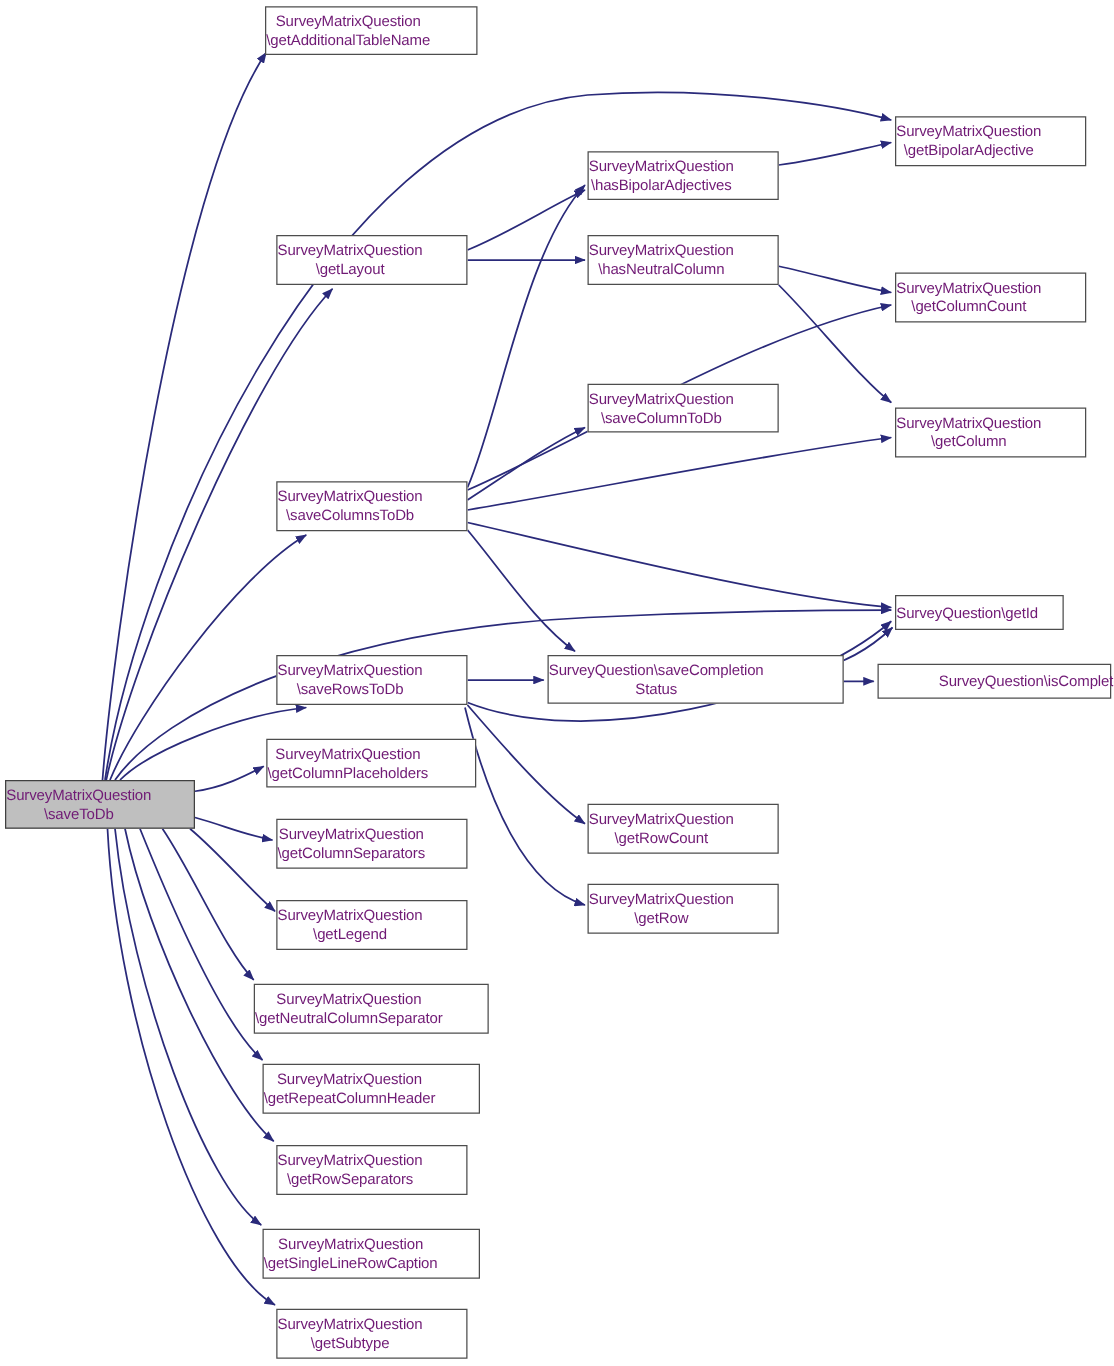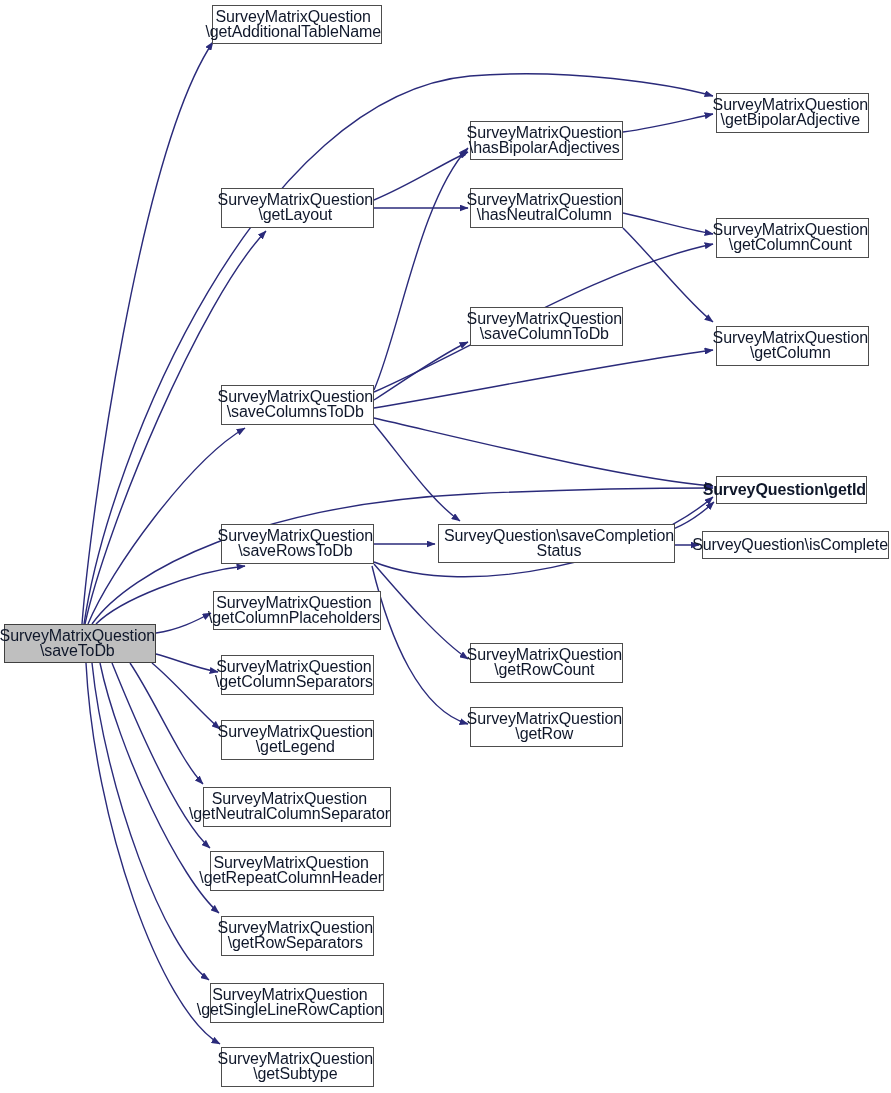--- a/index.html
+++ b/index.html
@@ -11,24 +11,24 @@
     overflow:hidden;
   }
   #edges{position:absolute;left:0;top:0;width:891px;height:1093px;}
   .node{
     position:absolute;
     box-sizing:border-box;
     border:1px solid #4d4d4d;
     background:#ffffff;
     display:flex;
     align-items:center;
-    justify-content:flex-end;
+    justify-content:flex-start;
     text-align:center;
-    color:#0f172a;
-    font-size:16px;
+    color:#701a75;
+    font-size:12px;
     line-height:14.6px;
     letter-spacing:-0.1px;
     white-space:pre-line;
     z-index:2;
   }
   .node.root{
     background:#bfbfbf;
     border:1px solid #404040;
   }
   .node-label{display:block;}
@@ -91,21 +91,21 @@
       <div class="node" style="left: 470px; top: 188px; width: 153px; height: 40px;"><span class="node-label">SurveyMatrixQuestion
 \hasNeutralColumn</span></div>
       <div class="node" style="left: 716px; top: 218px; width: 153px; height: 40px;"><span class="node-label">SurveyMatrixQuestion
 \getColumnCount</span></div>
       <div class="node" style="left: 470px; top: 307px; width: 153px; height: 39px;"><span class="node-label">SurveyMatrixQuestion
 \saveColumnToDb</span></div>
       <div class="node" style="left: 716px; top: 326px; width: 153px; height: 40px;"><span class="node-label">SurveyMatrixQuestion
 \getColumn</span></div>
       <div class="node" style="left: 221px; top: 385px; width: 153px; height: 40px;"><span class="node-label">SurveyMatrixQuestion
 \saveColumnsToDb</span></div>
-      <div class="node" style="left: 716px; top: 476px; width: 151px; height: 28px; font-weight: bold;"><span class="node-label">SurveyQuestion\getId</span></div>
+      <div class="node" style="left: 716px; top: 476px; width: 135px; height: 28px;"><span class="node-label">SurveyQuestion\getId</span></div>
       <div class="node" style="left: 221px; top: 524px; width: 153px; height: 40px;"><span class="node-label">SurveyMatrixQuestion
 \saveRowsToDb</span></div>
       <div class="node" style="left: 438px; top: 524px; width: 237px; height: 39px;"><span class="node-label">SurveyQuestion\saveCompletion
 Status</span></div>
       <div class="node" style="left: 702px; top: 531px; width: 187px; height: 28px; padding-left: 48px;"><span class="node-label">SurveyQuestion\isComplete</span></div>
       <div class="node" style="left: 213px; top: 591px; width: 168px; height: 39px;"><span class="node-label">SurveyMatrixQuestion
 \getColumnPlaceholders</span></div>
       <div class="node" style="left: 221px; top: 655px; width: 153px; height: 40px;"><span class="node-label">SurveyMatrixQuestion
 \getColumnSeparators</span></div>
       <div class="node" style="left: 470px; top: 643px; width: 153px; height: 40px;"><span class="node-label">SurveyMatrixQuestion

